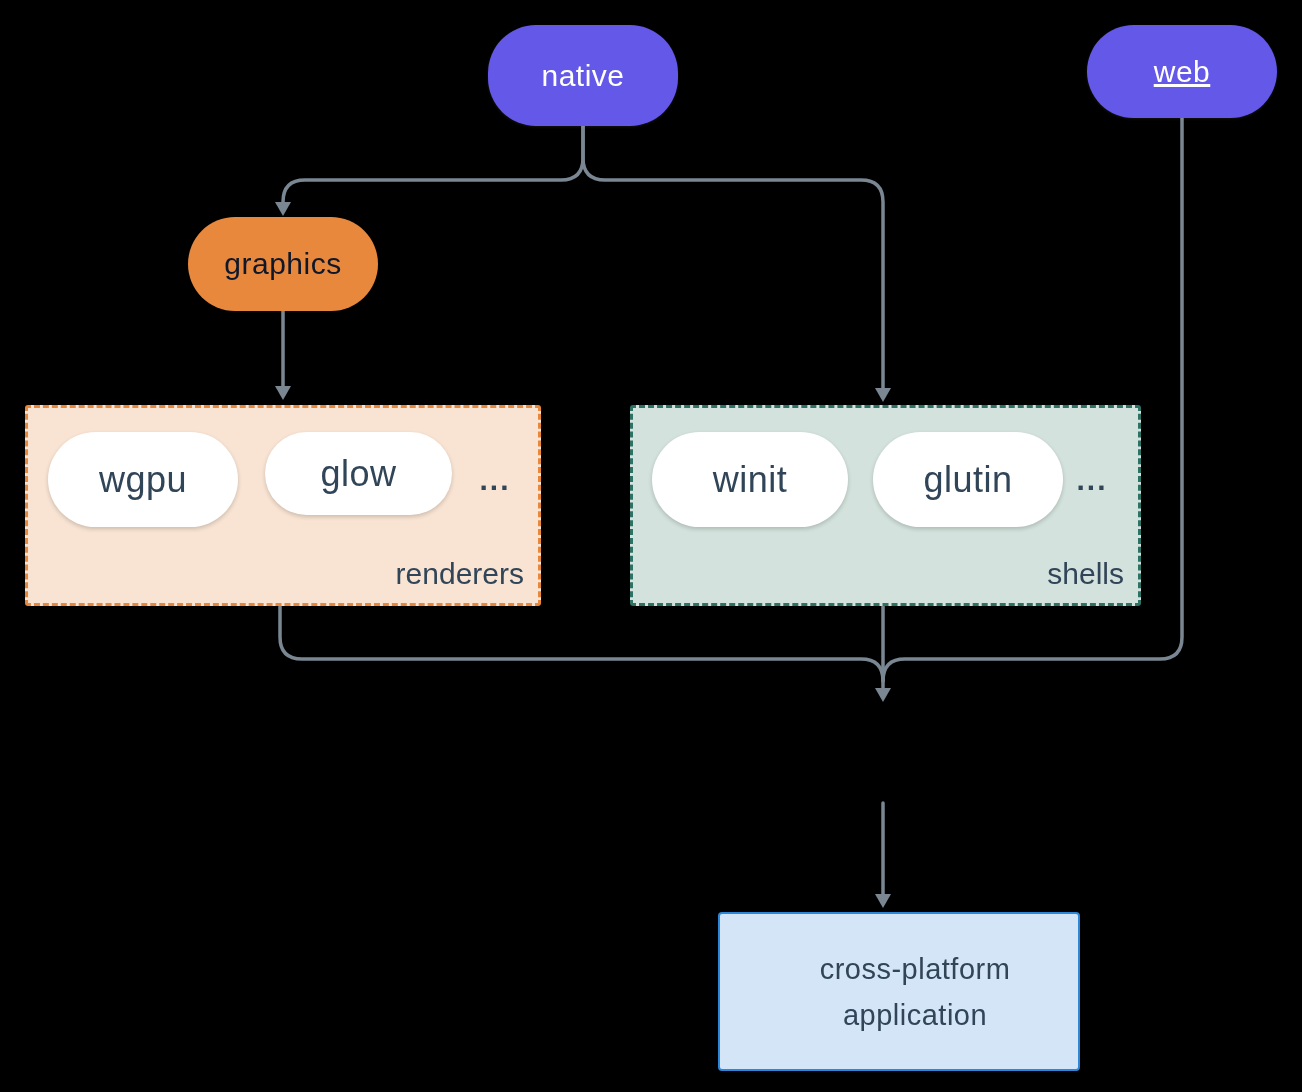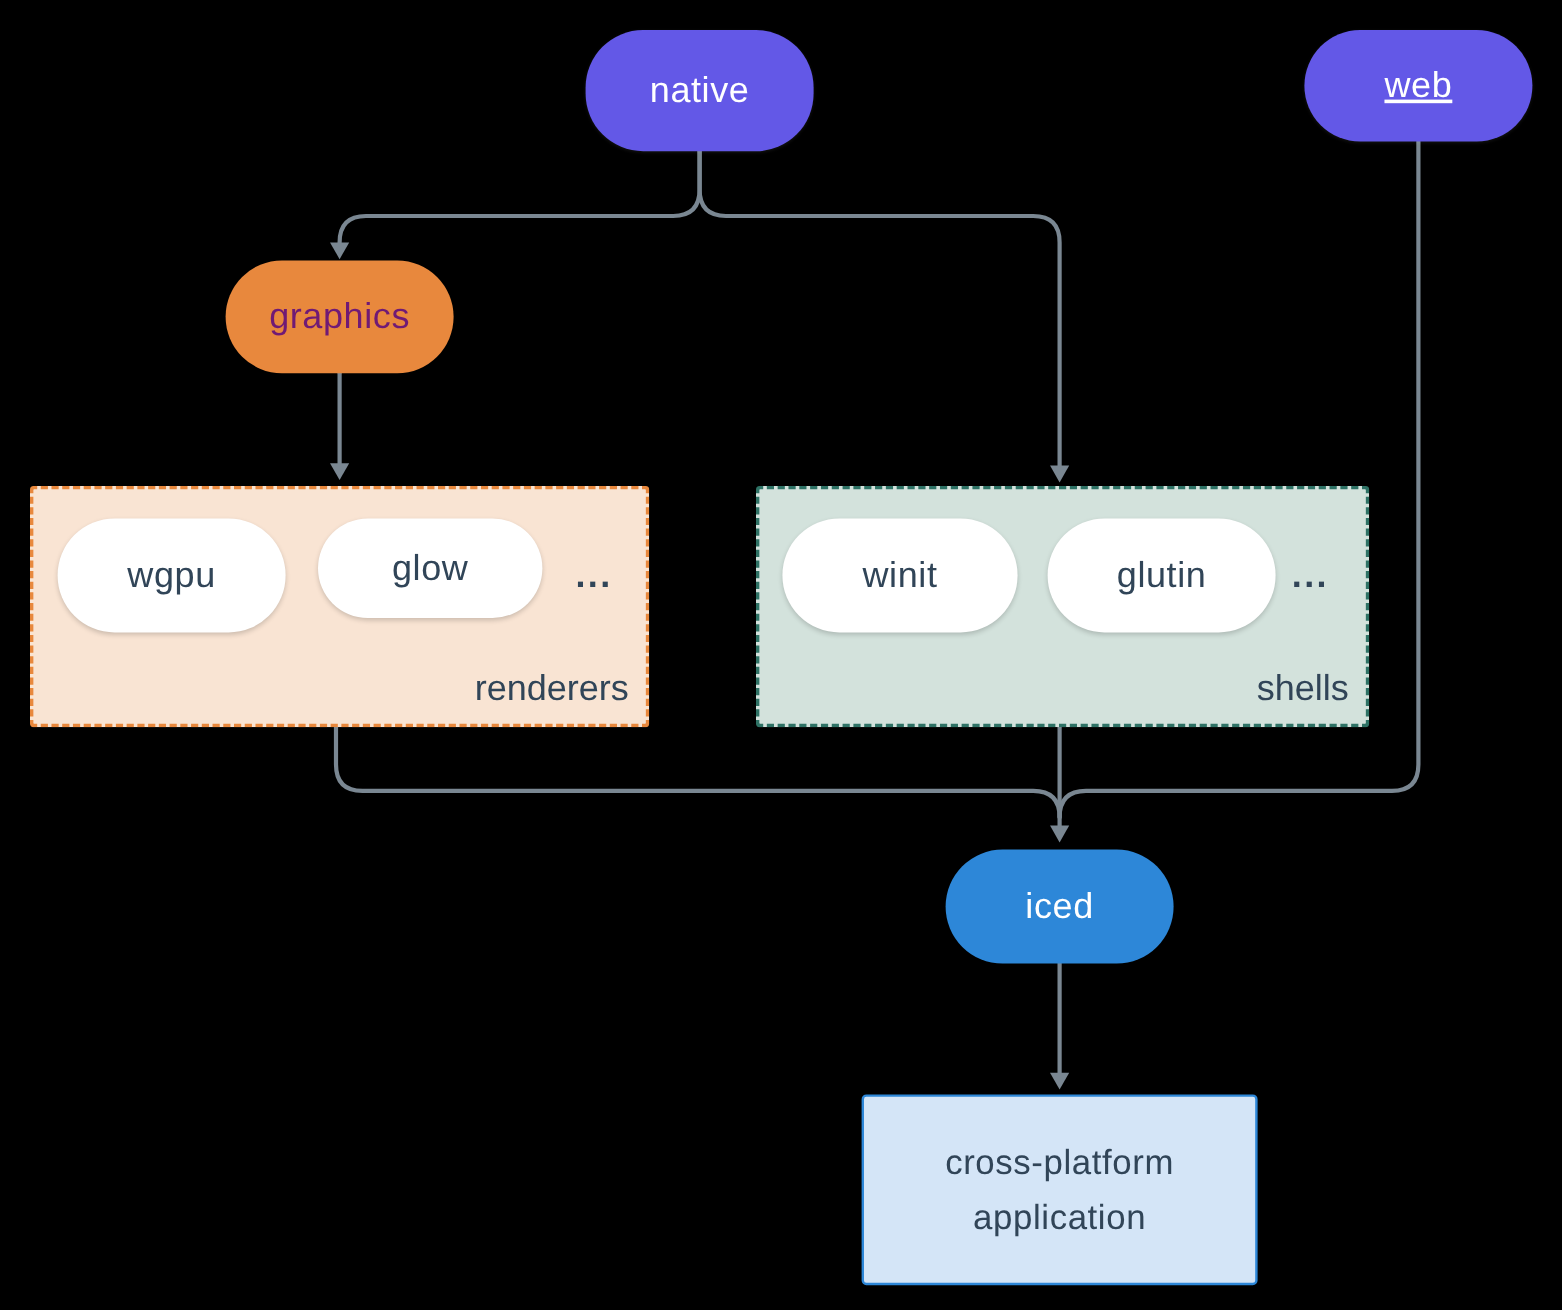--- a/index.html
+++ b/index.html
@@ -36,21 +36,21 @@
   .pill {
     position: absolute;
     border-radius: 48px;
     display: flex;
     align-items: center;
     justify-content: center;
     font-size: 30px;
     letter-spacing: 0.5px;
   }
   .pill.purple { background: var(--purple); color: #fff; box-shadow: 0 1px 3px rgba(255,255,255,0.08); }
-  .pill.orange { background: var(--orange); color: #701a75; }
+  .pill.orange { background: var(--orange); color: #0f172a; }
   .pill.blue   { background: var(--blue);   color: #fff; }
   .pill.white  { background: var(--pill-white); color: var(--slate-text); box-shadow: 0 2px 4px rgba(0,0,0,0.18); }
 
   #node-native   { left: 488px;  top: 25px;  width: 190px; height: 101px; }
   #node-web      { left: 1087px; top: 25px;  width: 190px; height: 93px; text-decoration: underline; }
   #node-graphics { left: 188px;  top: 217px; width: 190px; height: 94px; }
   #node-iced     { left: 788px;  top: 708px; width: 190px; height: 95px; }
 
   .group {
     position: absolute;
@@ -59,21 +59,21 @@
   #group-renderers {
     left: 25px; top: 405px; width: 510px; height: 195px;
     background: var(--renderers-bg);
     border: 3px dashed var(--renderers-border);
   }
   #group-shells {
     left: 630px; top: 405px; width: 505px; height: 195px;
     background: var(--shells-bg);
     border: 3px dashed var(--shells-border);
   }
-  .group .pill { font-size: 30px; }
+  .group .pill { font-size: 36px; }
   #node-wgpu   { left: 20px;  top: 24px; width: 190px; height: 95px; }
   #node-glow   { left: 237px; top: 24px; width: 187px; height: 83px; }
   #node-winit  { left: 19px;  top: 24px; width: 196px; height: 95px; }
   #node-glutin { left: 240px; top: 24px; width: 190px; height: 95px; }
   .ellipsis {
     position: absolute;
     top: 24px;
     height: 95px;
     width: 46px;
     display: flex;
@@ -100,20 +100,21 @@
     border: 2px solid var(--app-border);
     border-radius: 4px;
     display: flex;
     flex-direction: column;
     align-items: center;
     justify-content: center;
     color: var(--slate-text);
     font-size: 29px;
     line-height: 46px;
     letter-spacing: 0.5px;
+    padding-left: 32px;
   }
 </style>
 </head>
 <body>
 
 <div class="canvas">
 
   <svg class="connectors" viewBox="0 0 1302 1092">
 
     <g>
@@ -161,20 +162,19 @@
     <div class="group-label">renderers</div>
   </div>
 
   <div class="group" id="group-shells">
     <div class="pill white" id="node-glutin">glutin</div>
     <div class="pill white" id="node-winit">winit</div>
     <div class="ellipsis">...</div>
     <div class="group-label">shells</div>
   </div>
 
-  <div class="pill blue" id="node-iced">iced</div>
 
   <div class="app-box">
     <div>cross-platform</div>
     <div>application</div>
   </div>
 
 </div>
 
 </body></html>

